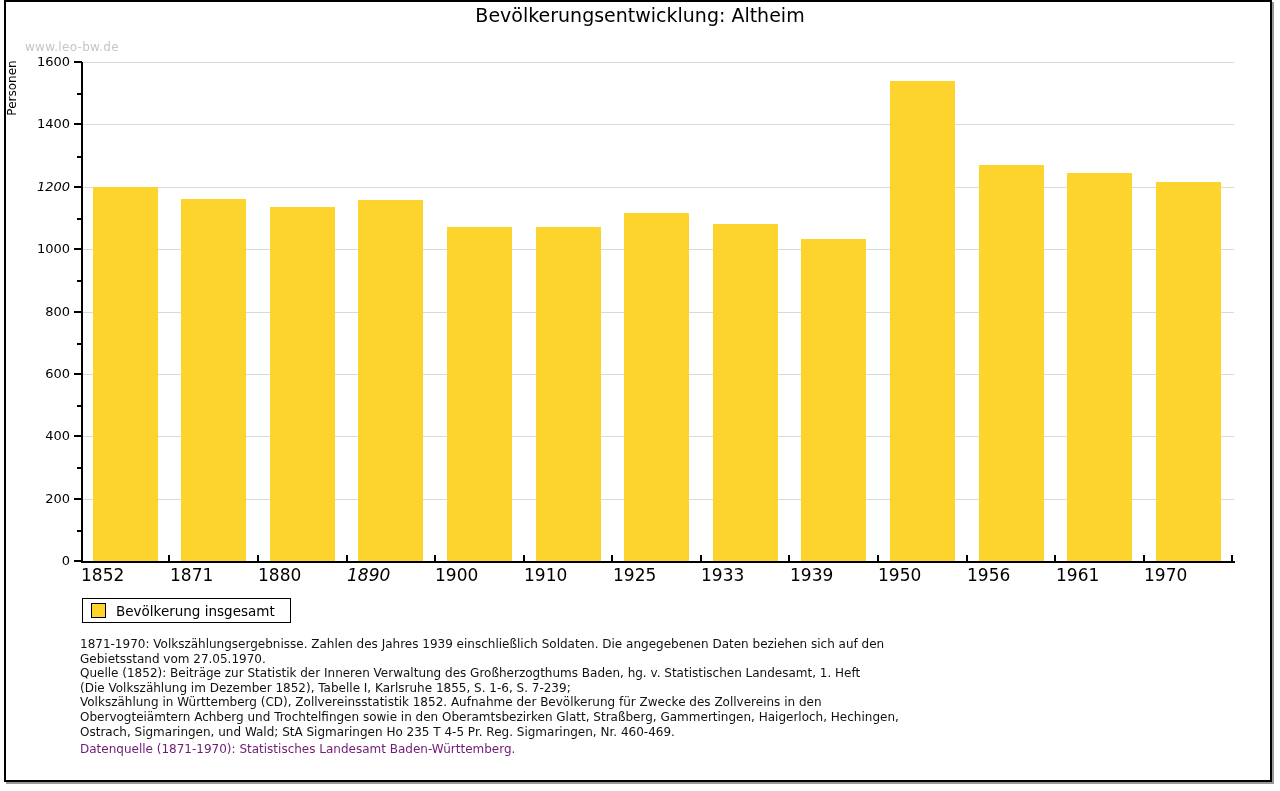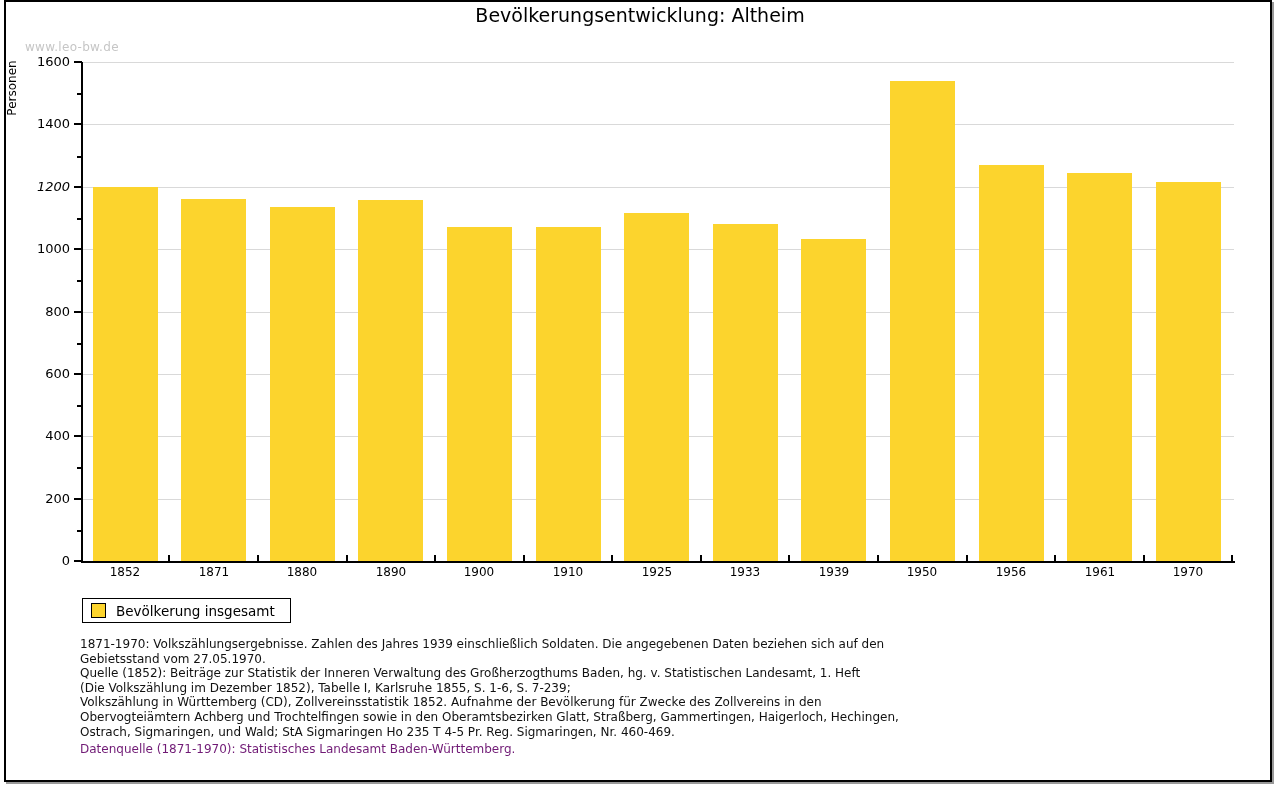--- a/index.html
+++ b/index.html
@@ -44,22 +44,21 @@
   .gridline { background: #d9d9d9; height: 1px; }
   .axis-line { background: #000; }
   .ytick { background: #000; }
   .xtick { background: #000; }
   .ytick-label {
     font-size: 13px; color: #000;
     text-align: right; width: 44px;
   }
   .bar { background: #fcd42d; }
   .xcat-label {
-    font-size: 12px; color: #000;
-    text-align: center;
+    font-size: 17px; color: #000;
   }
   #legend-box {
     left: 82px; top: 598px;
     display: inline-flex;
     align-items: center;
     height: 23px;
     border: 1px solid #000;
     padding: 0 15px 0 8px;
     gap: 10px;
     background: #fff;
@@ -106,21 +105,21 @@
     <div class="abs bar" style="left: 93px; top: 187px; width: 65px; height: 374px;"></div>
     <div class="abs xcat-label" style="left: 81px; top: 565px; width: 88px;">1852</div>
     <div class="abs xtick" style="left: 168px; top: 555px; width: 2px; height: 6px;"></div>
     <div class="abs bar" style="left: 181px; top: 199px; width: 65px; height: 362px;"></div>
     <div class="abs xcat-label" style="left: 170px; top: 565px; width: 88px;">1871</div>
     <div class="abs xtick" style="left: 257px; top: 555px; width: 2px; height: 6px;"></div>
     <div class="abs bar" style="left: 270px; top: 207px; width: 65px; height: 354px;"></div>
     <div class="abs xcat-label" style="left: 258px; top: 565px; width: 88px;">1880</div>
     <div class="abs xtick" style="left: 346px; top: 555px; width: 2px; height: 6px;"></div>
     <div class="abs bar" style="left: 358px; top: 200px; width: 65px; height: 361px;"></div>
-    <div class="abs xcat-label" style="left: 347px; top: 565px; width: 88px;">1890</div>
+    <div class="abs xcat-label" style="left: 347px; top: 565px; width: 88px; font-style: italic;">1890</div>
     <div class="abs xtick" style="left: 434px; top: 555px; width: 2px; height: 6px;"></div>
     <div class="abs bar" style="left: 447px; top: 227px; width: 65px; height: 334px;"></div>
     <div class="abs xcat-label" style="left: 435px; top: 565px; width: 88px;">1900</div>
     <div class="abs xtick" style="left: 523px; top: 555px; width: 2px; height: 6px;"></div>
     <div class="abs bar" style="left: 536px; top: 227px; width: 65px; height: 334px;"></div>
     <div class="abs xcat-label" style="left: 524px; top: 565px; width: 88px;">1910</div>
     <div class="abs xtick" style="left: 611px; top: 555px; width: 2px; height: 6px;"></div>
     <div class="abs bar" style="left: 624px; top: 213px; width: 65px; height: 348px;"></div>
     <div class="abs xcat-label" style="left: 613px; top: 565px; width: 88px;">1925</div>
     <div class="abs xtick" style="left: 700px; top: 555px; width: 2px; height: 6px;"></div>

